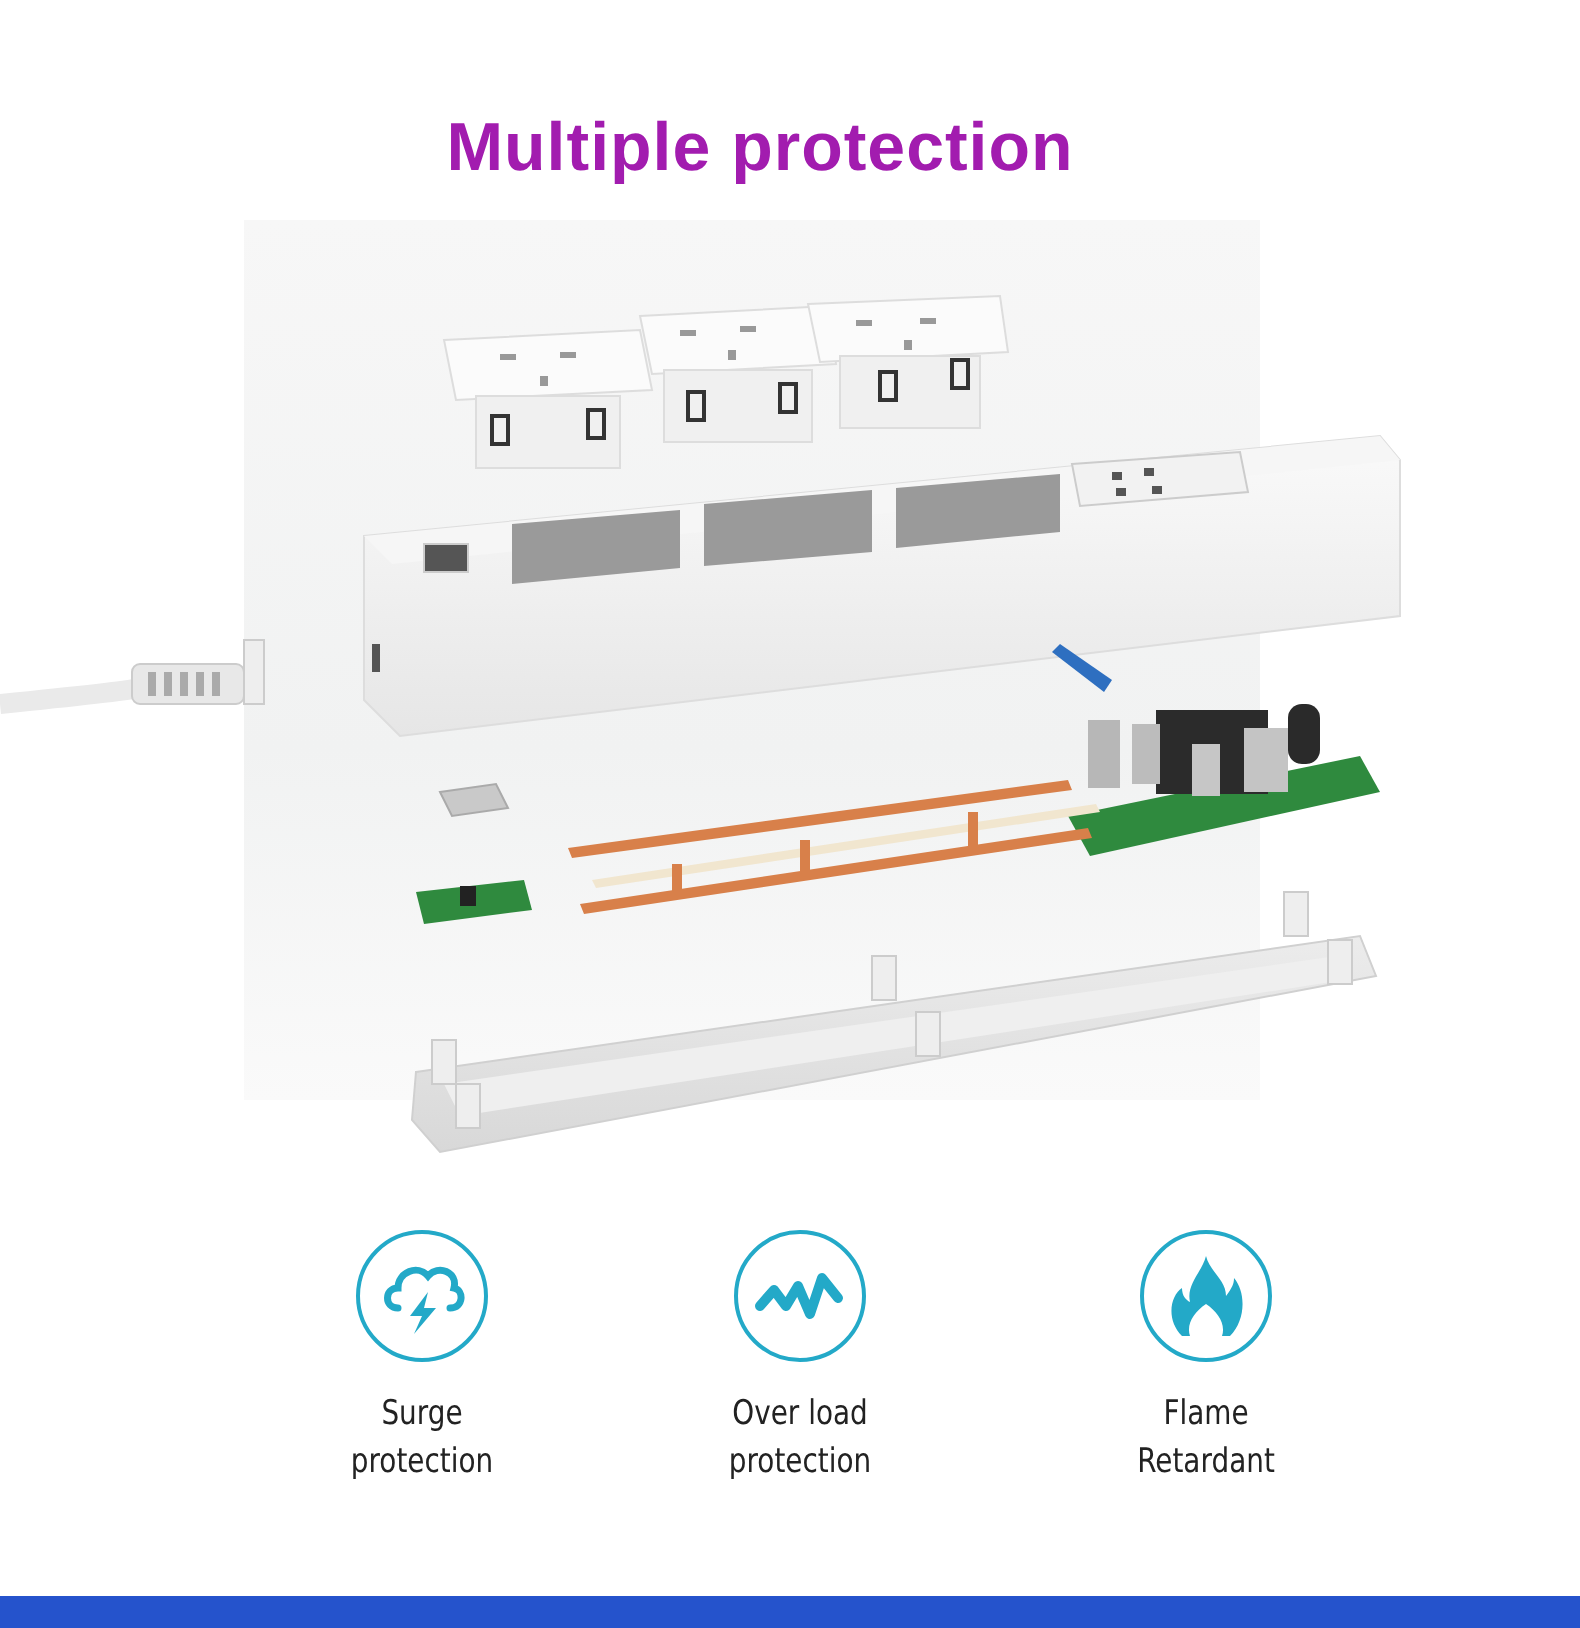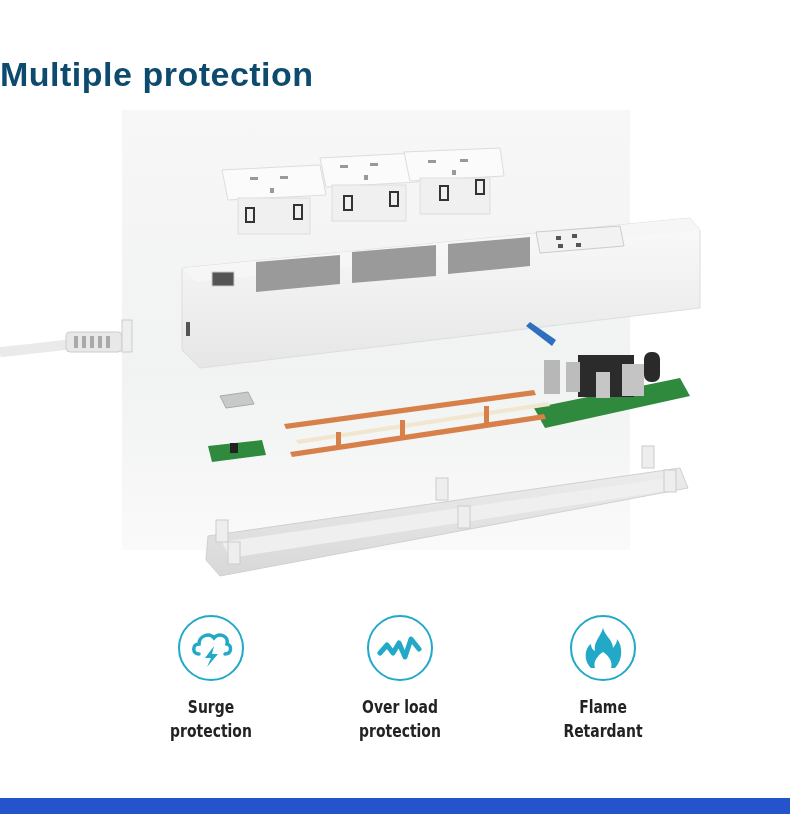--- a/index.html
+++ b/index.html
@@ -1,20 +1,20 @@
 <!DOCTYPE html>
 <html><head>
 <meta charset="utf-8">
 <style>
   html,body{margin:0;padding:0;}
   body{width:790px;height:814px;background:#ffffff;position:relative;overflow:hidden;font-family:"Liberation Sans",sans-serif;}
   .bg-panel{position:absolute;left:122px;top:110px;width:508px;height:440px;background:linear-gradient(180deg,#f7f7f7 0%,#f1f2f2 60%,#fafafa 100%);}
-  .title{position:absolute;left:0;top:55px;width:760px;font-size:34px;font-weight:bold;color:#0c4a6e;letter-spacing:0.5px;}
+  .title{position:absolute;left:0;top:55px;width:760px;text-align:center;font-size:34px;font-weight:bold;color:#a21caf;letter-spacing:0.5px;}
   .illustration{position:absolute;left:0;top:0;}
-  .feature{position:absolute;top:615px;width:140px;text-align:center;font-weight:bold;}
+  .feature{position:absolute;top:615px;width:140px;text-align:center;}
   .feature .icon-circle{width:62px;height:62px;margin:0 auto;border:2px solid #23a9c8;border-radius:50%;display:flex;align-items:center;justify-content:center;background:#fff;}
   .feature .label{margin-top:14px;font-family:"DejaVu Sans",sans-serif;font-size:17px;line-height:24px;color:#222;transform:scaleX(0.82);}
   .bottom-bar{position:absolute;left:0;top:798px;width:790px;height:16px;background:#2553cc;}
 </style>
 </head>
 <body>
 
 <div class="bg-panel"></div>
 
 <div class="title">Multiple protection</div>

